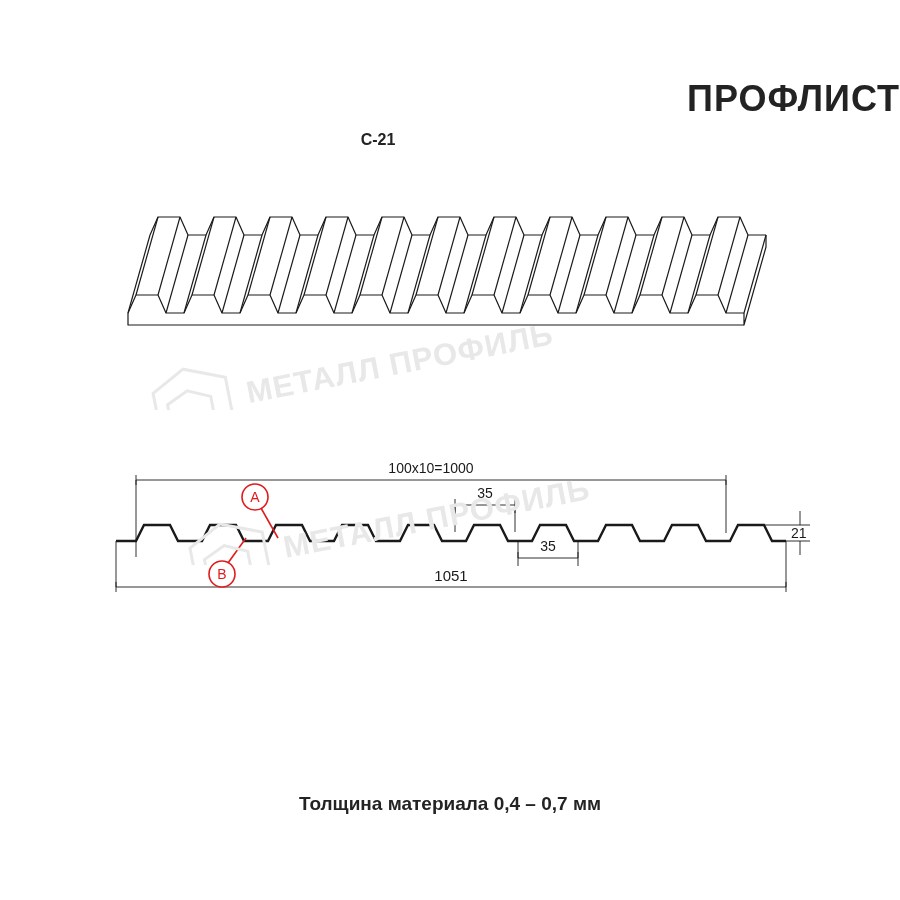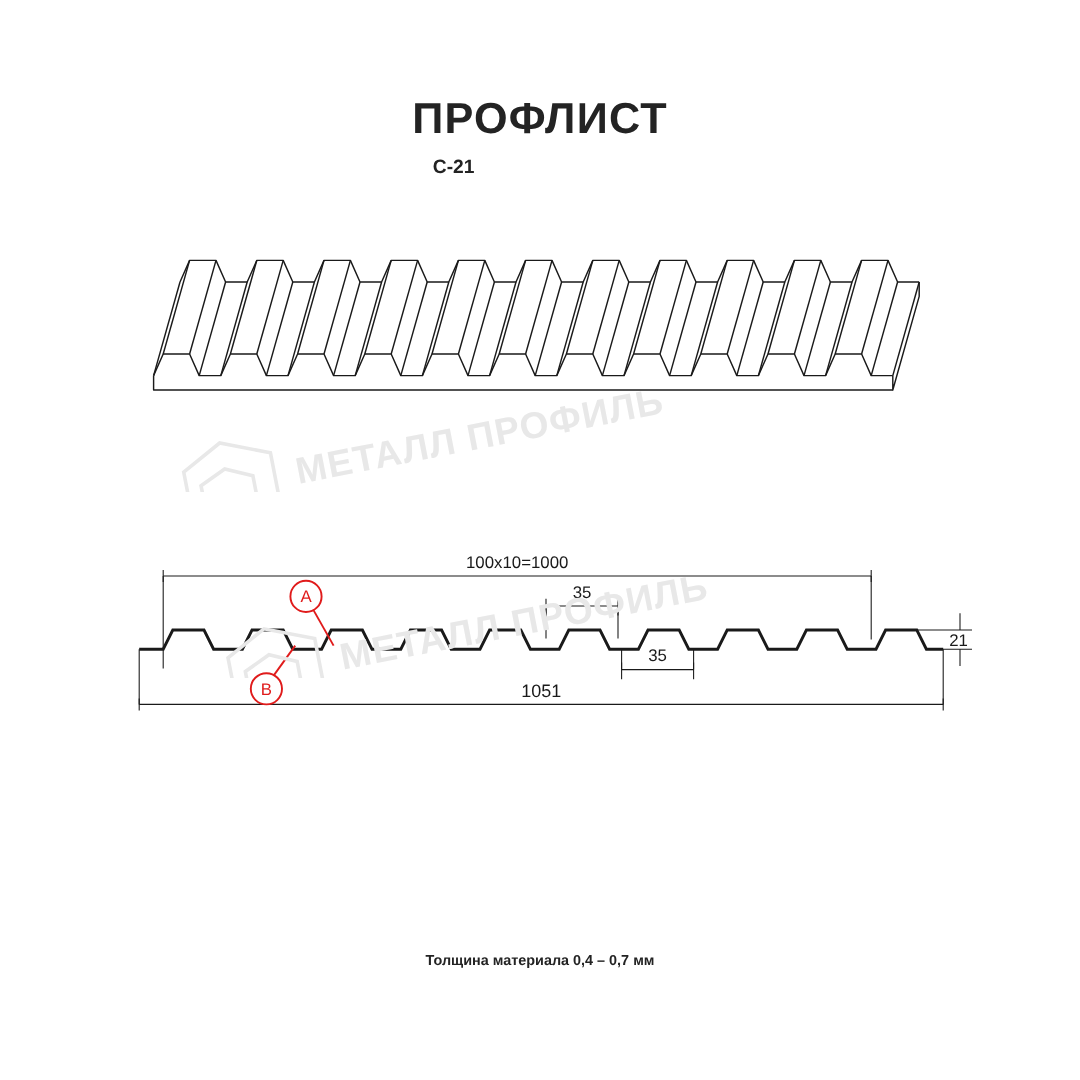--- a/index.html
+++ b/index.html
@@ -17,21 +17,21 @@
   }
   .page {
     position: absolute;
     inset: 0;
   }
   .title {
     position: absolute;
     top: 78px;
     left: 0;
     width: 900px;
-    text-align: center;
+    text-align: right;
     font-size: 36px;
     font-weight: bold;
     letter-spacing: 1px;
     color: #232323;
   }
   .subtitle {
     position: absolute;
     top: 131px;
     left: 0;
     width: 756px;
@@ -39,21 +39,21 @@
     font-size: 16px;
     font-weight: bold;
     color: #232323;
   }
   .footnote {
     position: absolute;
     top: 793px;
     left: 0;
     width: 900px;
     text-align: center;
-    font-size: 12px;
+    font-size: 19px;
     font-weight: bold;
     color: #232323;
   }
   svg { display: block; }
   .iso-wrap {
     position: absolute;
     top: 195px;
     left: 110px;
   }
   .draw-wrap {

